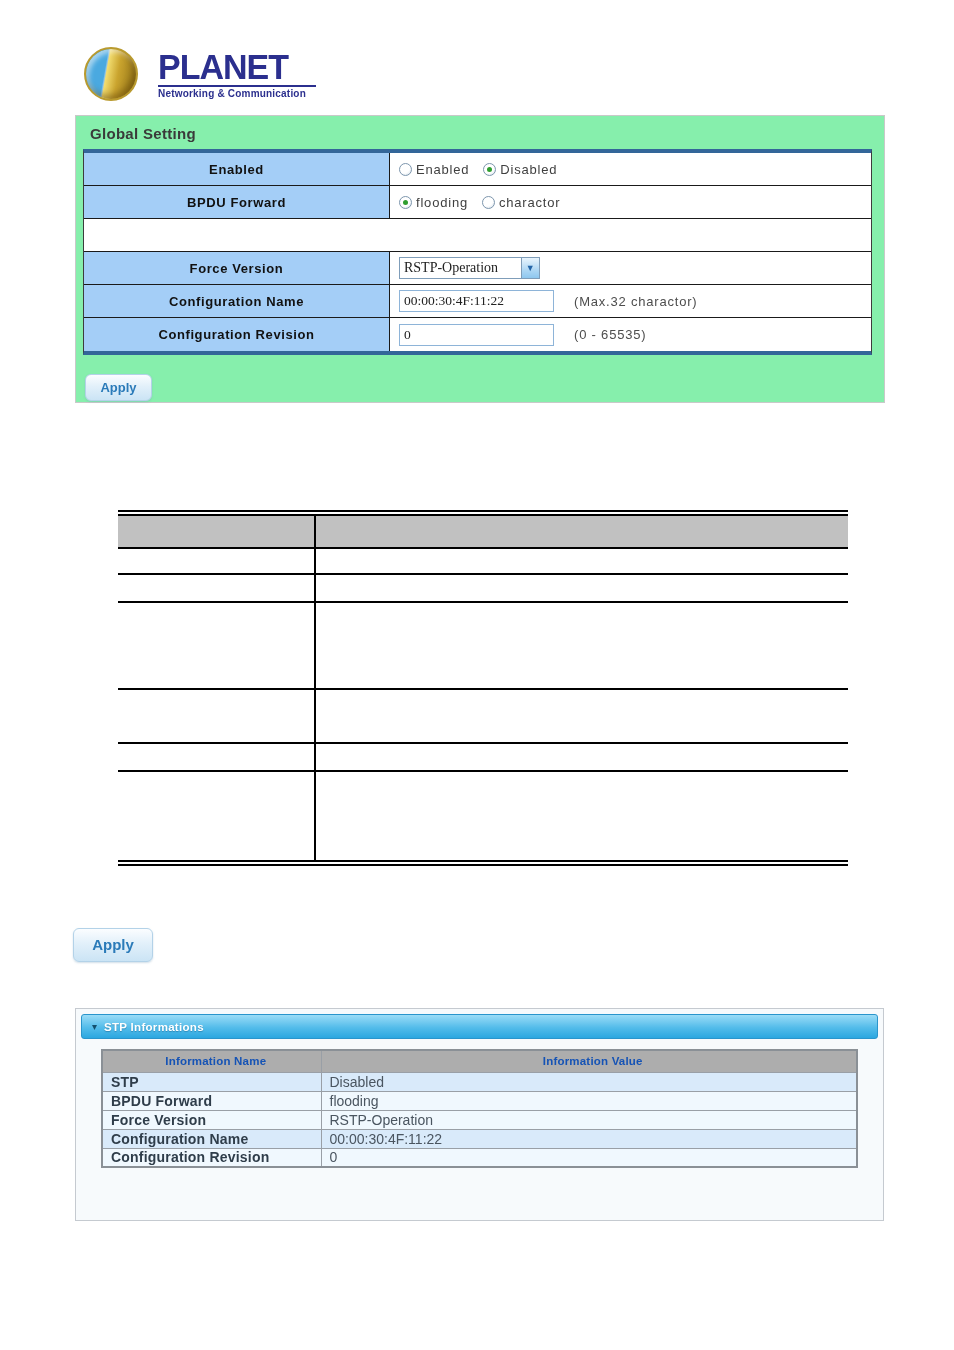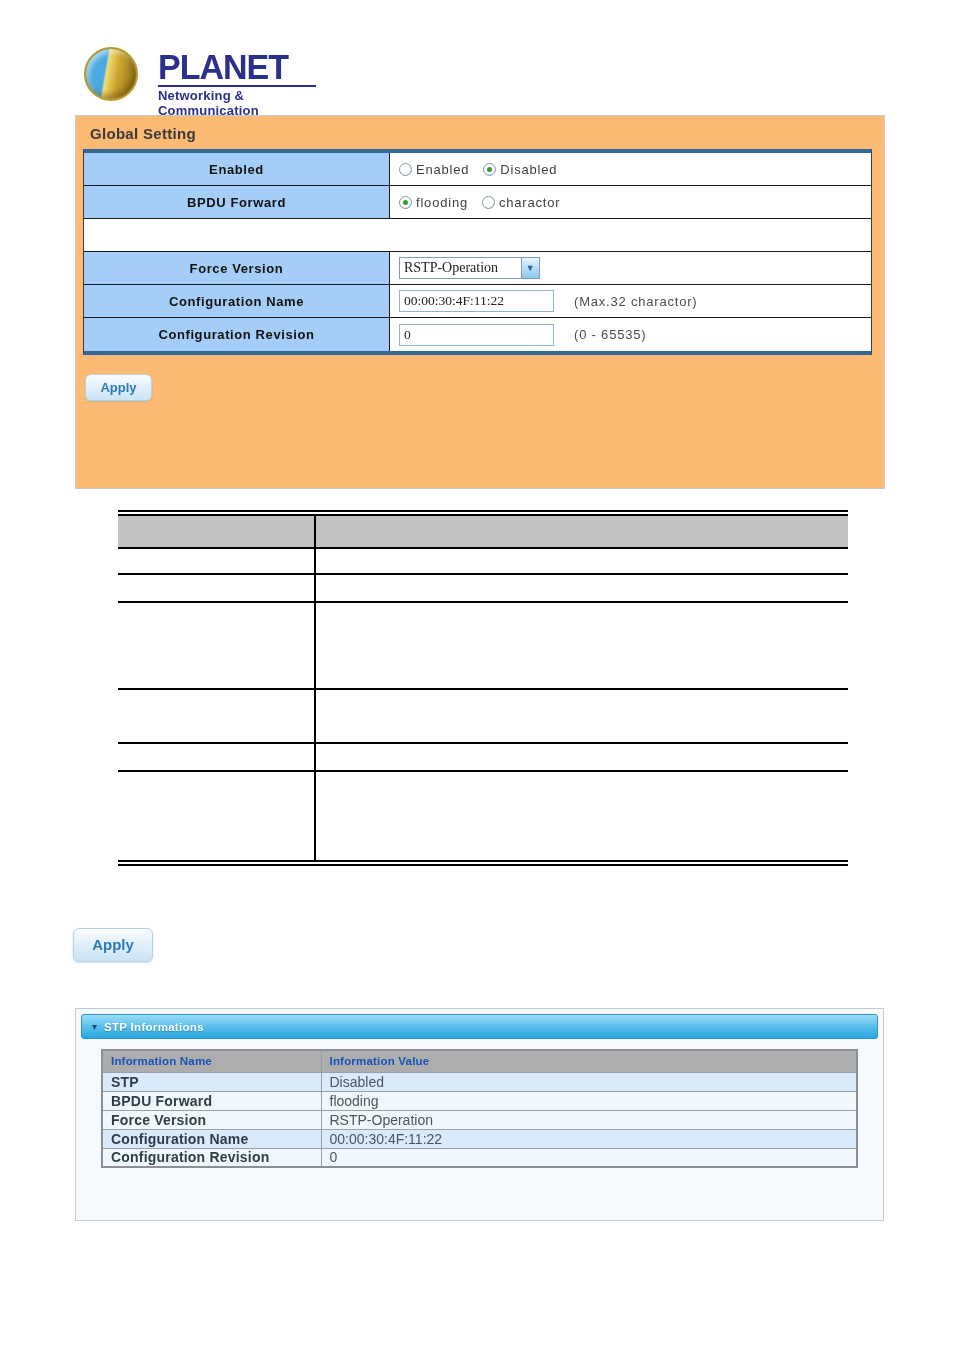--- a/index.html
+++ b/index.html
@@ -7,26 +7,26 @@
   body { width:954px; height:1350px; position:relative; font-family:"Liberation Sans", sans-serif; }
 
   
   .logo { position:absolute; left:84px; top:46px; width:250px; height:58px; }
   .logo-globe { position:absolute; left:0; top:1px; width:54px; height:54px; border-radius:50%;
     background:linear-gradient(100deg,#4aa9e0 38%,#8ec2e8 40%,#f2dd70 42%,#caa42e 62%,#8a6d14 100%);
     border:2px solid #b99a2e; box-shadow:inset -3px -4px 6px rgba(90,60,0,.45), inset 3px 3px 5px rgba(255,255,255,.55); }
   .logo-text { position:absolute; left:62px; top:2px;margin-left:12px; }
   .logo-brand { font-weight:bold; font-size:34px; line-height:36px; letter-spacing:-1px; color:#2b2f8e;
     font-family:"Liberation Sans", sans-serif; transform:scaleY(1.05); }
-  .logo-tagline { font-weight:bold; font-size:13px; color:#2b2f8e; letter-spacing:0.2px; margin-top:1px;
+  .logo-tagline { font-weight:bold; font-size:10px; color:#2b2f8e; letter-spacing:0.2px; margin-top:1px;
     border-top:2px solid #2b2f8e; padding-top:1px; width:158px; }
 
   
-  .panel1 { position:absolute; left:75px; top:115px; width:810px; height:374px;
-    background:#fdba74; border:1px solid #c9c9c9; }
+  .panel1 { position:absolute; left:75px; top:115px; width:810px; height:288px;
+    background:#86efac; border:1px solid #c9c9c9; }
   .panel1-title { position:absolute; left:14px; top:9px; font-size:15px; font-weight:bold; color:#3a3a3a; letter-spacing:0.3px; }
   .gs-table { position:absolute; left:7px; top:33px; width:789px;
     border-top:4px solid #336699; border-bottom:4px solid #336699;
     border-left:1px solid #3c3c3c; border-right:1px solid #3c3c3c; background:#ffffff; }
   .gs-row { display:flex; height:33px; border-bottom:1px solid #1a1a1a; }
   .gs-row:last-child { border-bottom:none; }
   .gs-label { width:306px; background:#a4cef7; border-right:1px solid #1a1a1a;
     display:flex; align-items:center; justify-content:center;
     font-size:13px; font-weight:bold; color:#111111; letter-spacing:0.6px; }
   .gs-value { flex:1; background:#ffffff; display:flex; align-items:center; padding-left:9px;
@@ -76,21 +76,21 @@
   .stp-bar { position:absolute; left:5px; top:5px; width:797px; height:25px;
     background:linear-gradient(#9bdcf7,#53bcea 55%,#2ba7e0); border:1px solid #2a95cc; border-radius:3px;
     display:flex; align-items:center; }
   .stp-bar .arrow { color:#14506e; font-size:10px; margin:0 7px 0 10px; }
   .stp-bar .bar-title { color:#ffffff; font-weight:bold; font-size:11.5px; letter-spacing:0.3px;
     text-shadow:0 1px 1px rgba(0,60,100,.35); }
 
   .info-table { position:absolute; left:25px; top:40px; width:757px; border:2px solid #8a9096;
     border-collapse:collapse; }
   .info-table th, .info-table td { border:1px solid #999fa6; }
-  .info-table th { height:22px; background:#adadad; text-align:left; padding-left:8px;
+  .info-table th { height:22px; background:#adadad; text-align:center; padding-left:8px;
     font-size:11.5px; color:#1553b5; letter-spacing:0.2px; }
   .info-table td { height:19px; padding-left:8px; font-size:14px; }
   .col-name { width:219px; }
   .info-table tr.odd td { background:#d9eafa; }
   .info-table tr.even td { background:#f0f8fe; }
   .info-table td.n { font-weight:bold; color:#2f3d4a; letter-spacing:0.2px; }
   .info-table td.v { color:#4a5560; font-weight:normal; }
 </style>
 </head>
 <body>

